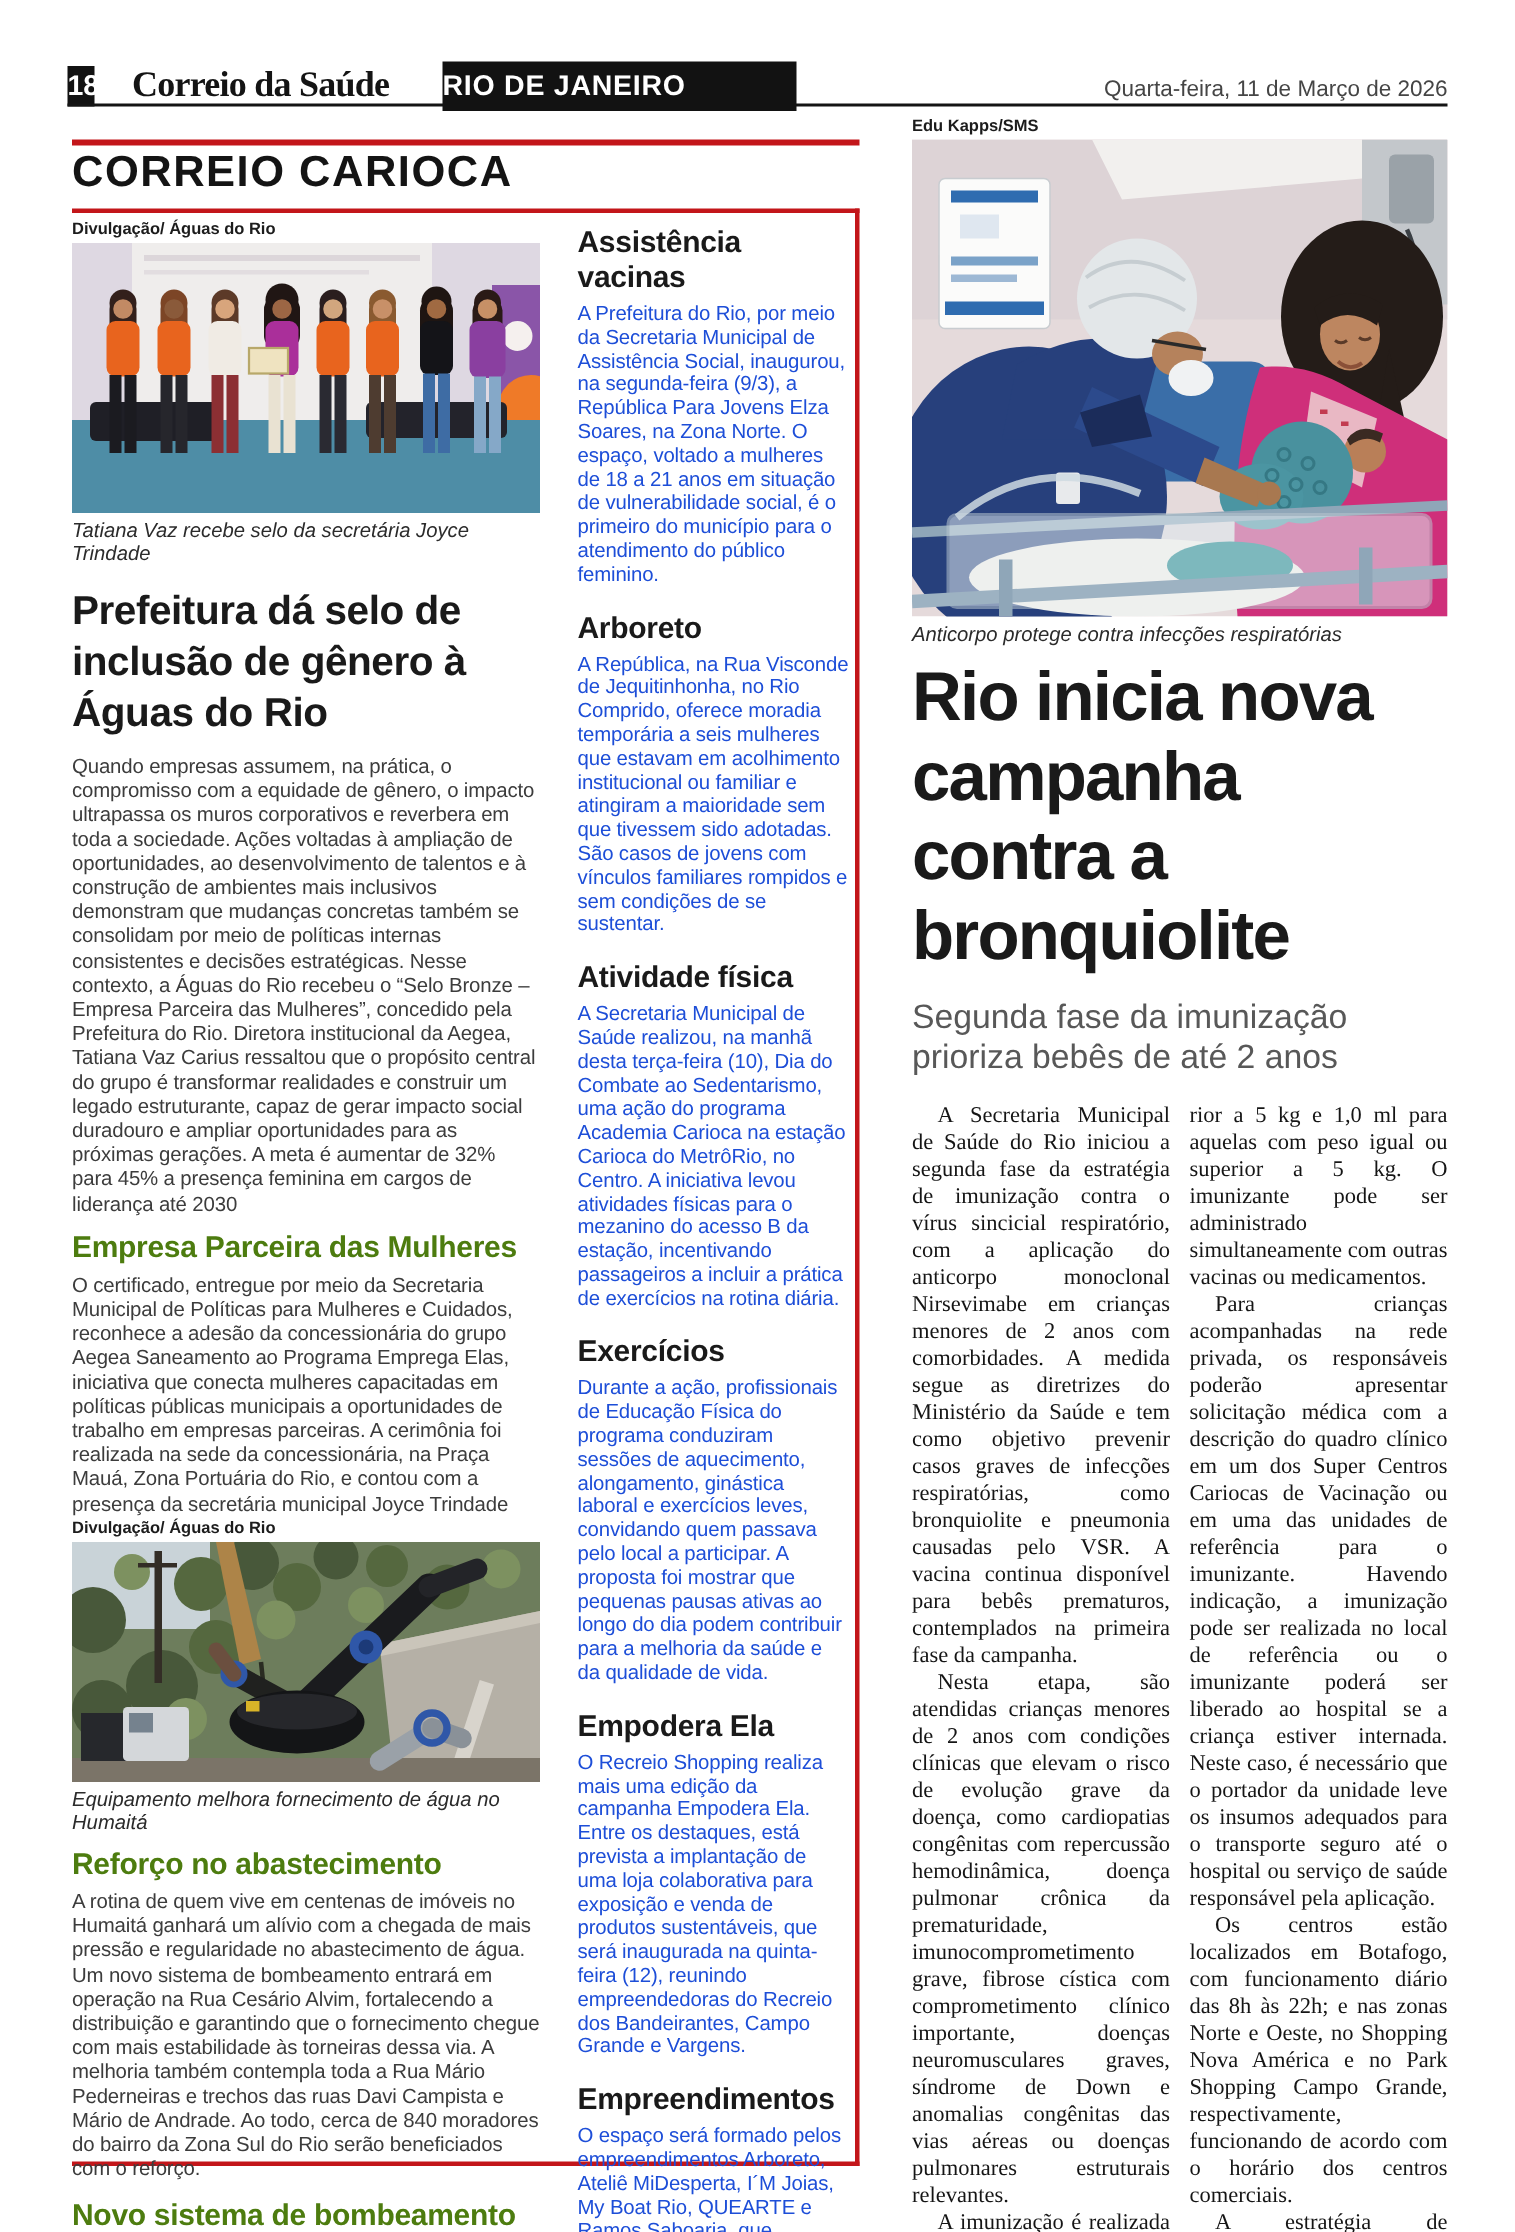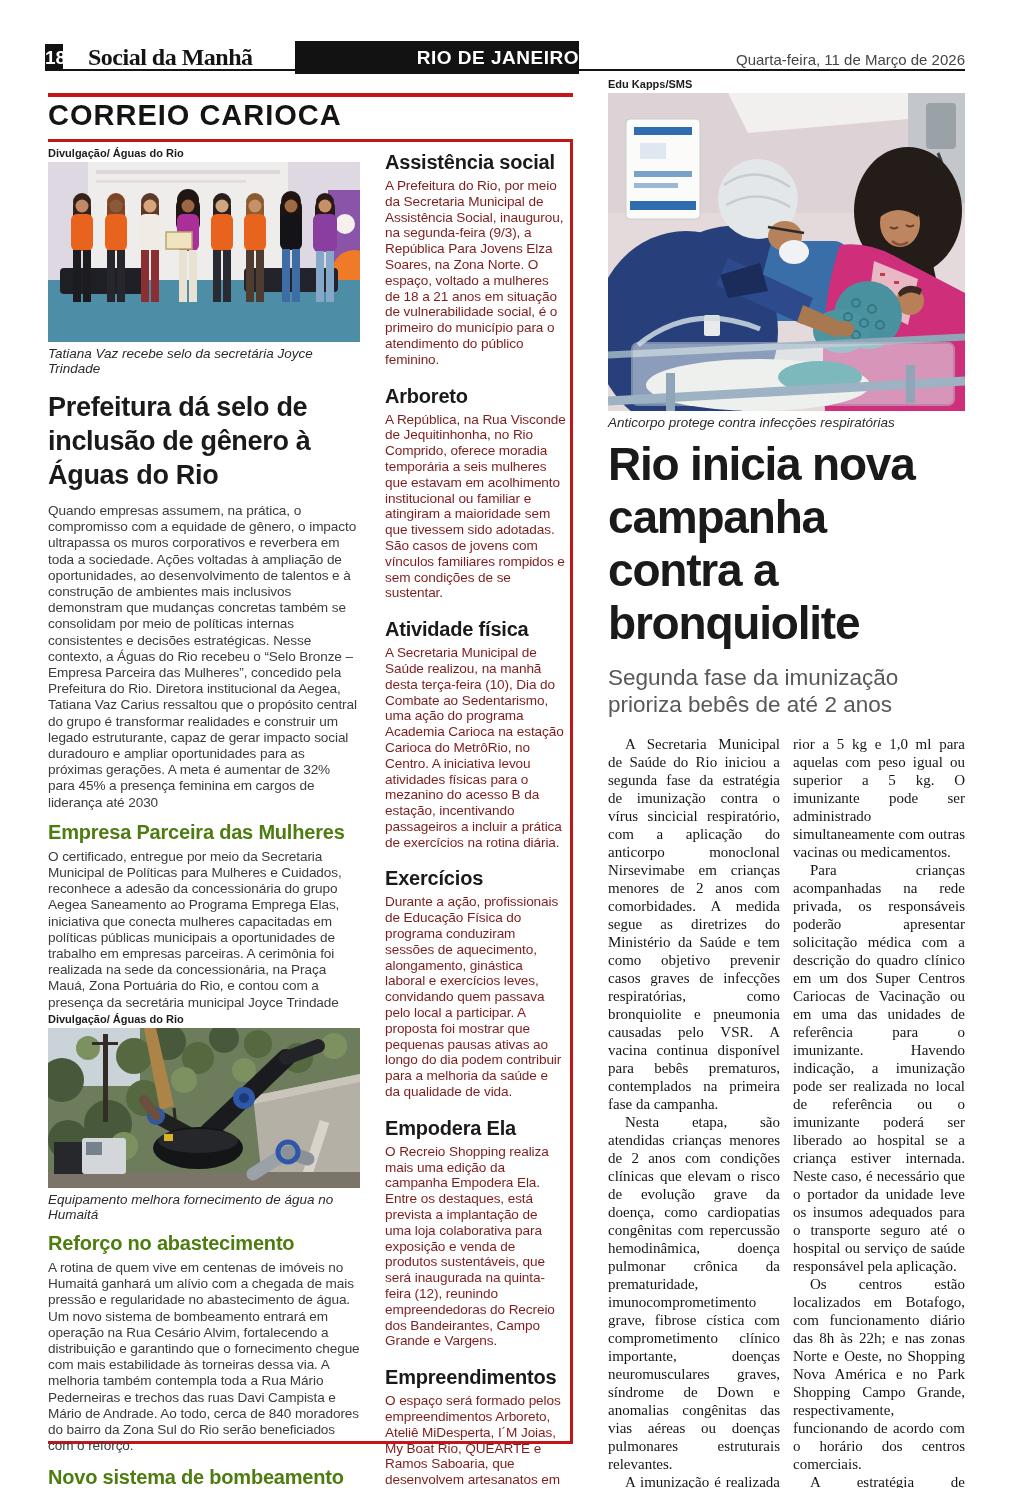--- a/index.html
+++ b/index.html
@@ -7,21 +7,21 @@
        font-family:"Liberation Sans",sans-serif;color:#1c1c1c;overflow:hidden;}
   .abs{position:absolute;}
 
   
   .pageno{left:45px;top:44px;width:18px;height:27px;background:#121212;color:#fff;
           font-weight:bold;font-size:19px;line-height:27px;text-align:center;}
   .masthead{left:88px;top:44px;font-family:"Liberation Serif",serif;font-weight:bold;
             font-size:24px;color:#141414;letter-spacing:-0.5px;white-space:nowrap;}
   .header-rule{left:45px;top:69px;width:920px;height:2px;background:#141414;}
   .banner{left:295px;top:41px;width:236px;height:33px;background:#121212;color:#fff;
-          font-weight:bold;font-size:19px;line-height:33px;text-align:right;letter-spacing:.5px;padding-left:48px;}
+          font-weight:bold;font-size:19px;line-height:33px;text-align:left;letter-spacing:.5px;}
   .date{right:45px;top:51px;font-size:15px;color:#454545;white-space:nowrap;margin-left:36px;}
 
   
   .red{background:#c3161a;}
   .red-top{left:48px;top:93px;width:525px;height:4px;}
   .carioca-title{left:48px;top:99px;font-size:29px;font-weight:bold;letter-spacing:1px;color:#141414;}
   .red-mid{left:48px;top:139px;width:525px;height:3px;}
   .red-vert{left:570px;top:139px;width:3px;height:1305px;}
   .red-bottom{left:48px;top:1441px;width:525px;height:3px;}
 
@@ -34,37 +34,37 @@
   .caption{font-size:13.5px;font-style:italic;color:#2b2b2b;margin:4px 0 0;}
   .photo{display:block;width:100%;}
   .photo svg{display:block;width:100%;height:100%;}
 
   .h1-left{font-size:27px;line-height:34px;font-weight:bold;color:#1a1a1a;
            letter-spacing:-0.3px;margin:14px 0 11px;}
   .body-sans{font-size:13.6px;line-height:16.2px;color:#3c3c3c;letter-spacing:-0.1px;margin:0;}
   .sub{font-size:20px;font-weight:bold;color:#4d7c0f;letter-spacing:-0.2px;margin:10px 0 5px;}
 
   .brief h3{font-size:20px;font-weight:bold;color:#1a1a1a;margin:0 0 4px;letter-spacing:-0.2px;}
-  .brief p{font-size:13.6px;line-height:15.8px;color:#7f1d1d;letter-spacing:-0.1px;margin:0 0 17px;}
+  .brief p{font-size:13.6px;line-height:15.8px;color:#1d4ed8;letter-spacing:-0.1px;margin:0 0 17px;}
 
   .main-caption{font-size:13.5px;font-style:italic;color:#2b2b2b;margin:4px 0 8px;}
   .main-headline{font-size:46px;line-height:53px;font-weight:bold;color:#1a1a1a;
                  letter-spacing:-1.2px;margin:6px 0 14px;}
   .main-sub{font-size:22.5px;line-height:27px;color:#585858;margin:0 0 17px;}
   .serif-cols{display:flex;gap:13px;}
   .serif-col{width:172px;font-family:"Liberation Serif",serif;font-size:15px;line-height:18px;
              text-align:justify;color:#151515;}
   .serif-col p{margin:0;text-indent:17px;}
   .serif-col.col2 p:first-child{text-indent:0;}
 </style>
 </head>
 <body>
 
 <div class="abs pageno">18</div>
-<div class="abs masthead">Social da Manhã</div>
+<div class="abs masthead">Correio da Saúde</div>
 <div class="abs header-rule"></div>
 <div class="abs banner">RIO DE JANEIRO</div>
 <div class="abs date">Quarta-feira, 11 de Março de 2026</div>
 
 <div class="abs red red-top"></div>
 <div class="abs carioca-title">CORREIO CARIOCA</div>
 <div class="abs red red-mid"></div>
 <div class="abs red red-vert"></div>
 <div class="abs red red-bottom"></div>
 
@@ -207,21 +207,21 @@
   <p class="caption" style="margin-bottom:0">Equipamento melhora fornecimento de água no Humaitá</p>
 
   <h3 class="sub">Reforço no abastecimento</h3>
   <p class="body-sans" style="margin-bottom:12px">A rotina de quem vive em centenas de imóveis no Humaitá ganhará um alívio com a chegada de mais pressão e regularidade no abastecimento de água. Um novo sistema de bombeamento entrará em operação na Rua Cesário Alvim, fortalecendo a distribuição e garantindo que o fornecimento chegue com mais estabilidade às torneiras dessa via. A melhoria também contempla toda a Rua Mário Pederneiras e trechos das ruas Davi Campista e Mário de Andrade. Ao todo, cerca de 840 moradores do bairro da Zona Sul do Rio serão beneficiados com o reforço.</p>
   <h3 class="sub">Novo sistema de bombeamento</h3>
 
 </div>
 
 <div class="abs col-mid">
   <div class="brief">
-    <h3>Assistência social</h3>
+    <h3>Assistência vacinas</h3>
     <p>A Prefeitura do Rio, por meio da Secretaria Municipal de Assistência Social, inaugurou, na segunda-feira (9/3), a República Para Jovens Elza Soares, na Zona Norte. O espaço, voltado a mulheres de 18 a 21 anos em situação de vulnerabilidade social, é o primeiro do município para o atendimento do público feminino.</p>
   </div>
 
   <div class="brief">
     <h3>Arboreto</h3>
     <p>A República, na Rua Visconde de Jequitinhonha, no Rio Comprido, oferece moradia temporária a seis mulheres que estavam em acolhimento institucional ou familiar e atingiram a maioridade sem que tivessem sido adotadas. São casos de jovens com vínculos familiares rompidos e sem condições de se sustentar.</p>
   </div>
 
   <div class="brief">
     <h3>Atividade física</h3>

